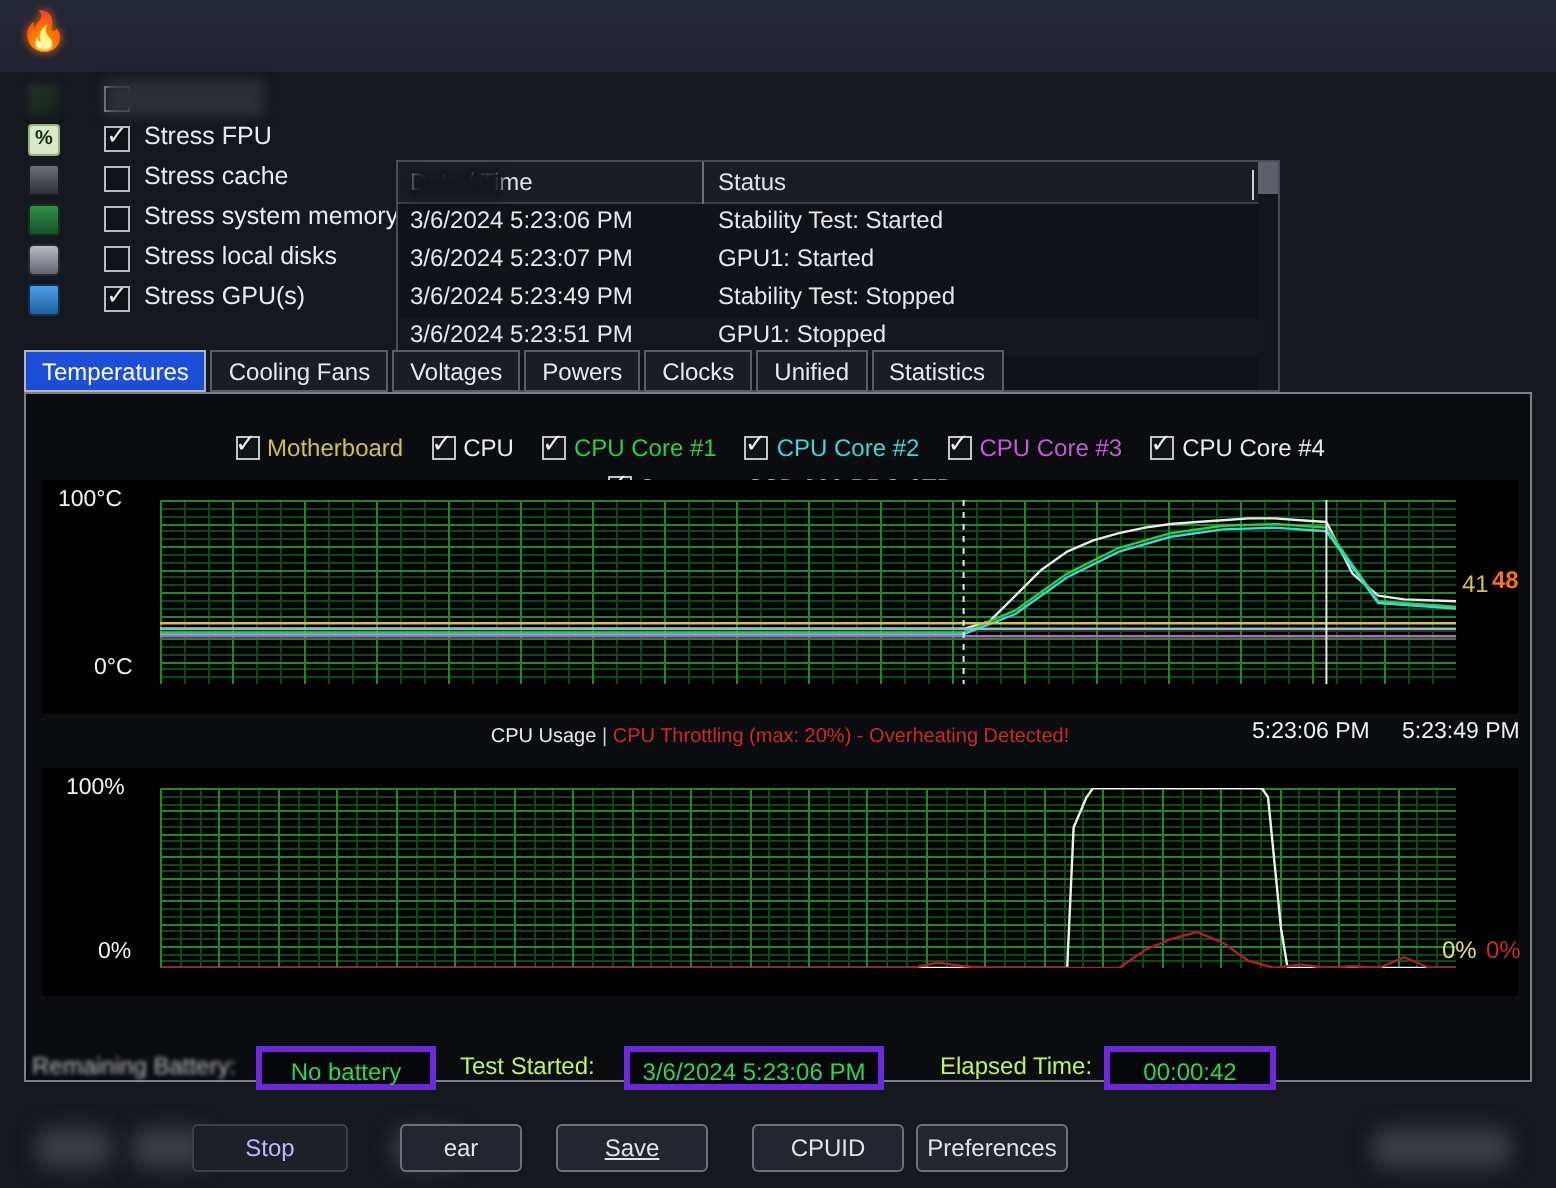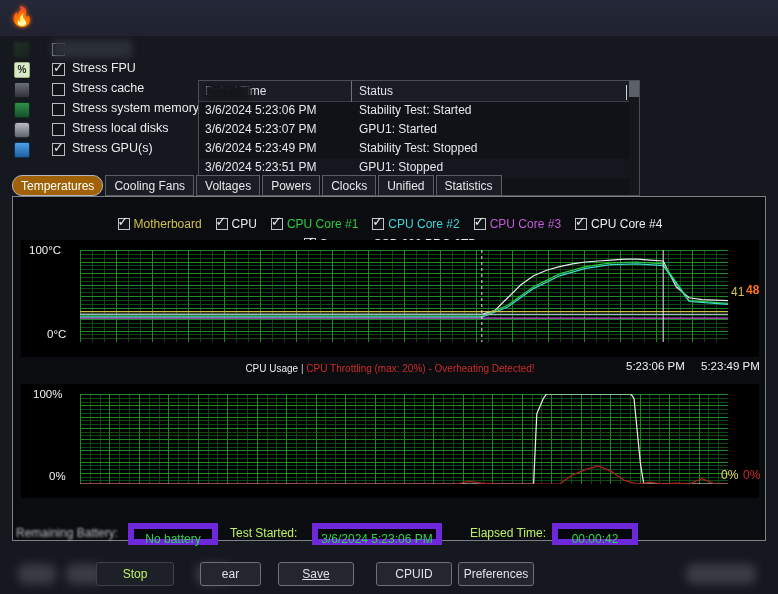--- a/index.html
+++ b/index.html
@@ -83,21 +83,21 @@
   .log-scroll .thumb { position:absolute; left:0; top:0; width:10px; height:16px; background:#5c6068; }
   .log-caret { position:absolute; right:12px; top:4px; width:1px; height:15px; background:#cfd2d8; }
 
   
   .tabstrip { position: absolute; left: 12px; top: 139px; width: 754px; height: 21px; }
   .tab {
     position: relative; float: left; height: 21px; padding: 0 8px;
     font-size: 12px; color: #e6e8ed; line-height: 20px;
     border: 1px solid #5a5d66; background: #1a1d24; margin-right: 2px;
   }
-  .tab.active { border-color: #b2b5bd; background: #a16207; color: #ffffff; border-radius: 10px; }
+  .tab.active { border-color: #b2b5bd; background: #1d4ed8; color: #ffffff; }
 
   
   .panel {
     position: absolute; left: 12px; top: 160px; width: 754px; height: 345px;
     border: 1px solid #7c8088; background: #0b0c0f;
   }
 
   
   .legend { position: absolute; left: 0; top: 4px; width: 754px; text-align: center; }
   .legend-item { display: inline-block; margin: 16px 7px; font-size: 12px; white-space: nowrap; }
@@ -123,31 +123,31 @@
   .axlab { position: absolute; font-size: 11.5px; color: #f0f2f5; }
   .xlab  { position: absolute; font-size: 11.5px; color: #f0f2f5; }
 
   .val-label { position: absolute; font-size: 12px; white-space: nowrap; }
 
   
   .status { position: absolute; left: 0; top: 484px; width: 778px; height: 34px; }
   .st-label { position: absolute; font-size: 12px; color: #bef264; }
   .st-label.blurred { filter: blur(1.1px); color: #b8bbc2; }
   .st-box {
-    position: absolute; background: #05070a; border: 6px solid #6d28d9;
+    position: absolute; background: #05070a; border: 3px solid #6d28d9;
     font-size: 12px; color: #2fd44f; text-align: center; line-height: 20px; height: 22px;
   }
 
   
   .btnrow { position: absolute; left: 0; top: 518px; width: 778px; height: 40px; }
   .btn {
     position: absolute; height: 24px; border: 1px solid #6c7078; border-radius: 3px;
     background: #23262e; color: #dfe2e8; font-size: 12px; text-align: center; line-height: 22px;
   }
-  .btn.disabled { color: #bef264; border-color: #3c4048; background: #1d2027; }
+  .btn.disabled { color: #c4b5fd; border-color: #3c4048; background: #1d2027; }
   .blurblob {
     position: absolute; background: #3a3d45; border-radius: 8px; filter: blur(5px);
   }
   .underline { text-decoration: underline; }
 </style>
 </head>
 <body>
 
 <div id="app">
 

